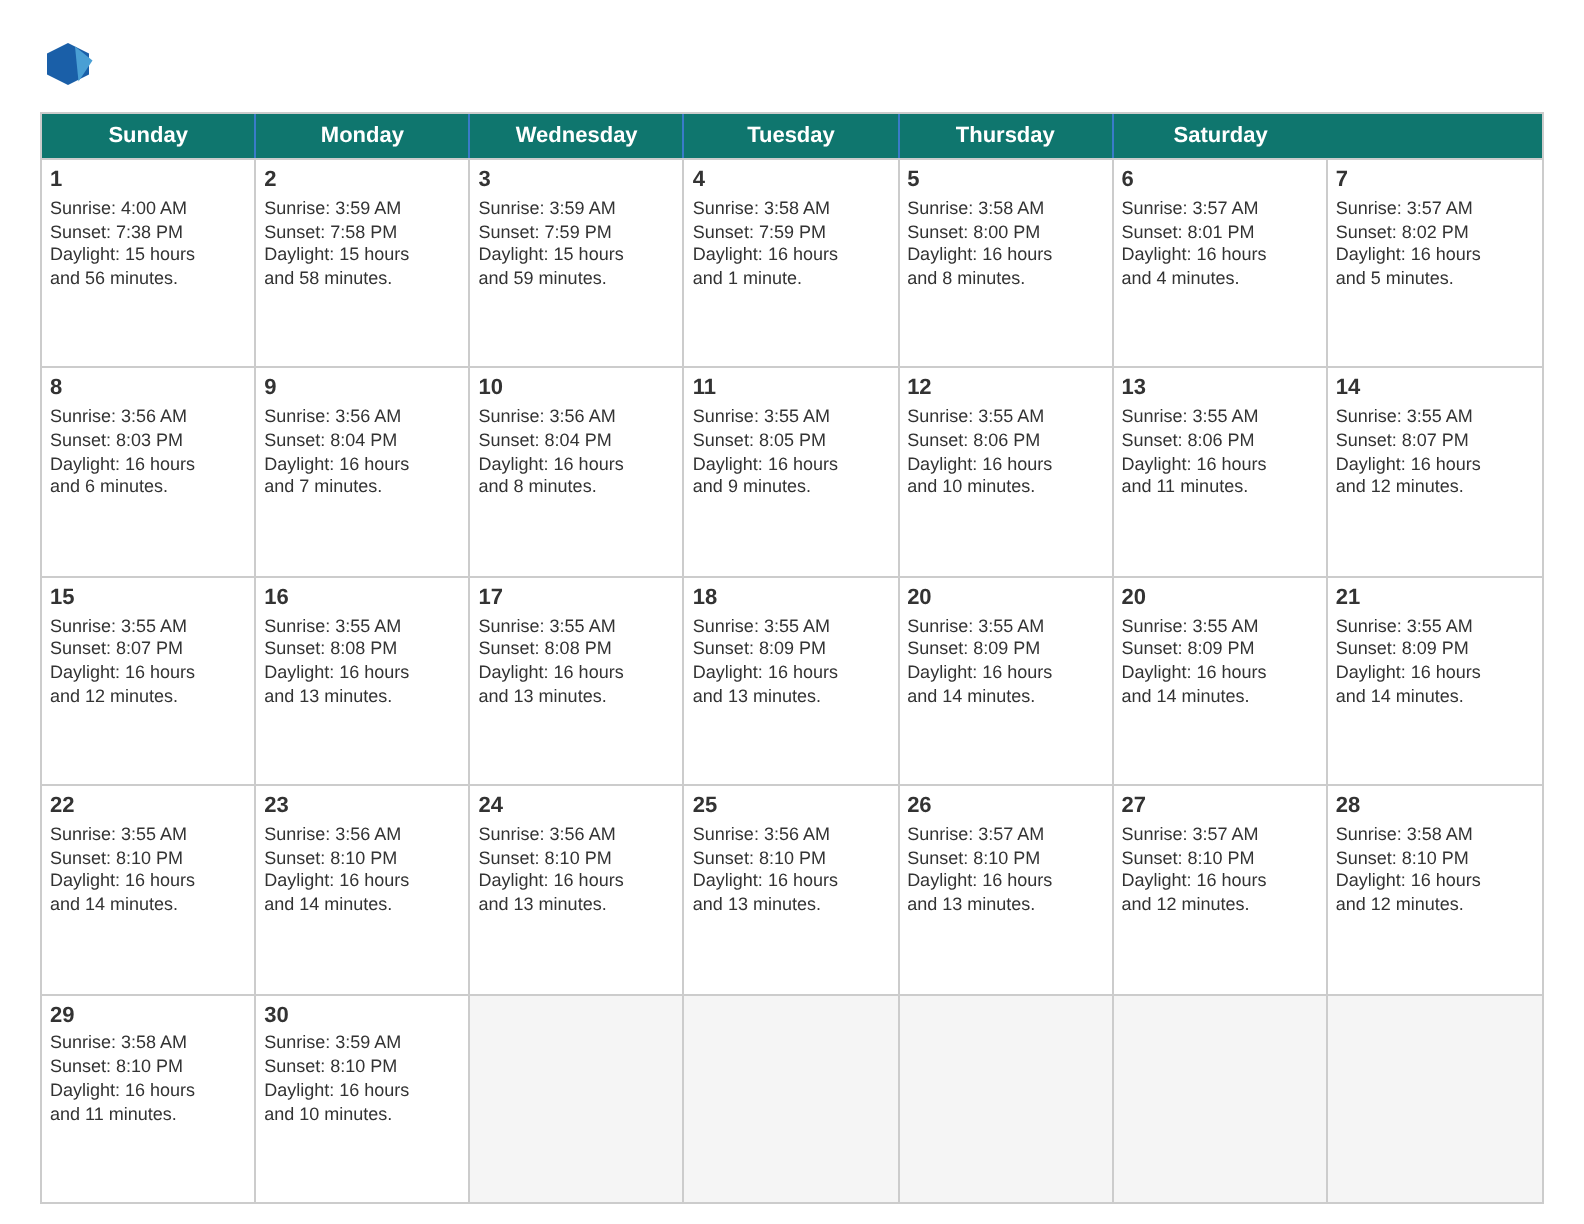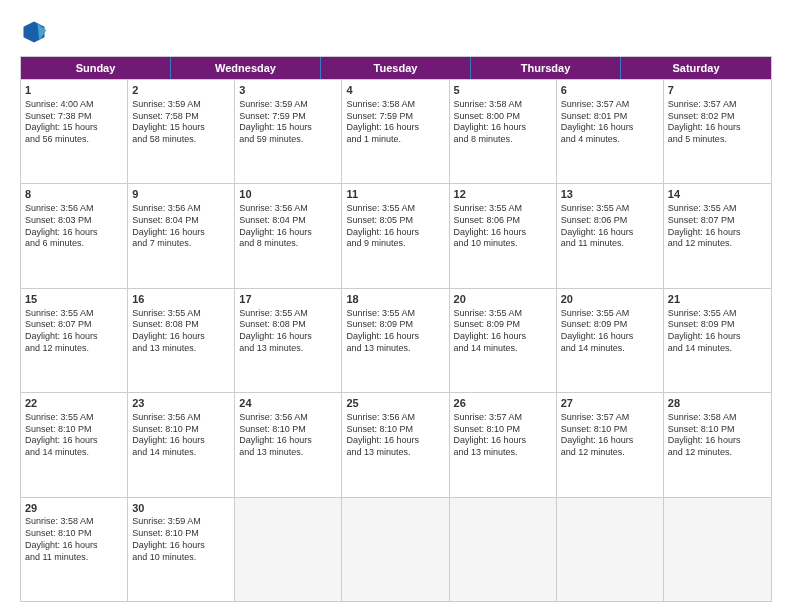--- a/index.html
+++ b/index.html
@@ -54,22 +54,22 @@
       color: #555;
     }
     .calendar {
       flex: 1;
       display: flex;
       flex-direction: column;
       border: 1px solid #ccc;
     }
     .cal-header {
       display: grid;
-      grid-template-columns: repeat(5, 1fr);
-      background: #701a75;
+      grid-template-columns: repeat(7, 1fr);
+      background: #0f766e;
     }
     .cal-header-cell {
       color: #fff;
       font-size: 11px;
       font-weight: bold;
       text-align: center;
       padding: 5px 2px;
       border-right: 1px solid #3a7bc8;
     }
     .cal-header-cell:last-child {
@@ -130,20 +130,21 @@
     </div>
     <div class="title-block">
       <div class="month-title"></div>
       <div class="subtitle"></div>
     </div>
   </div>
 
   <div class="calendar">
     <div class="cal-header">
     <div class="cal-header-cell">Sunday</div>
+        <div class="cal-header-cell">Monday</div>
         <div class="cal-header-cell">Wednesday</div>
         <div class="cal-header-cell">Tuesday</div>
         <div class="cal-header-cell">Thursday</div>
         <div class="cal-header-cell">Saturday</div>
       </div>
     <div class="cal-body">
     <div class="cal-row">
           <div class="cal-cell">
             <span class="day-num">1</span>
             <div class="cell-text">Sunrise: 4:00 AM</div>

